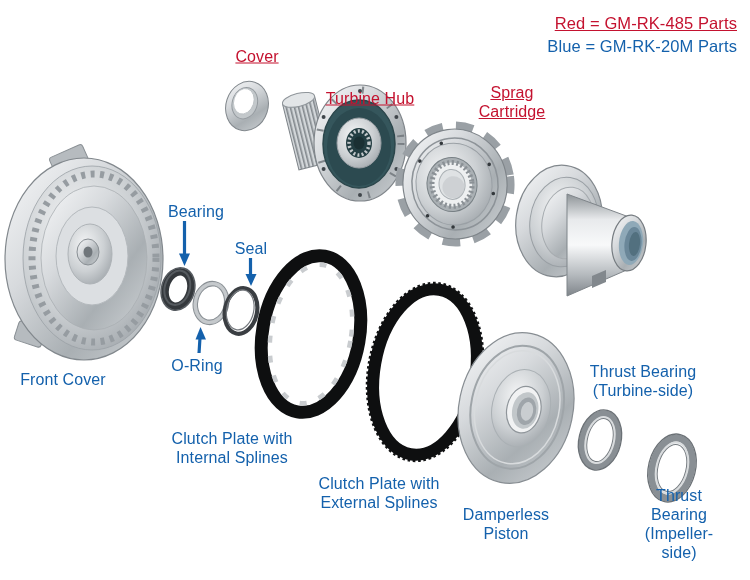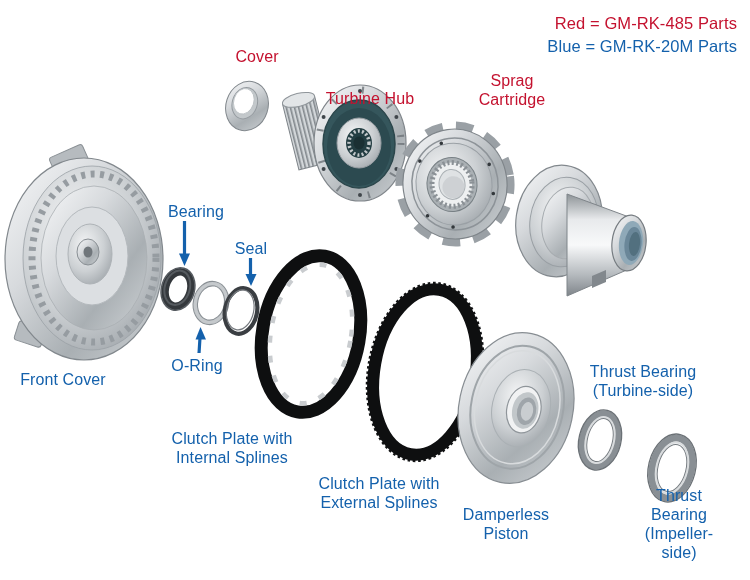--- a/index.html
+++ b/index.html
@@ -6,21 +6,21 @@
   .stage{
     position:relative;width:750px;height:580px;background:#ffffff;
     font-family:"Liberation Sans","DejaVu Sans",sans-serif;overflow:hidden;
   }
   svg.diagram{position:absolute;left:0;top:0;}
   .lbl{
     position:absolute;transform:translate(-50%,-50%);
     white-space:pre-line;text-align:center;
     font-size:16px;line-height:19px;font-weight:400;letter-spacing:0.1px;
   }
-  .red{color:var(--red-c,#c4122f);}
+  .red{color:var(--red-c,#c4122f);text-decoration:underline;}
   .blue{color:var(--blue-c,#1461ac);}
   .legend{
     position:absolute;top:12px;right:13px;text-align:right;
     font-size:16.5px;line-height:23px;font-weight:400;letter-spacing:0.1px;
   }
   .arrow-line{stroke:var(--blue-c,#1461ac);stroke-width:3.2;fill:none;}
   .arrow-head{fill:var(--blue-c,#1461ac);stroke:none;}
 </style>
 </head>
 <body>
@@ -189,21 +189,21 @@
     </g>
   </svg>
 
   <div class="legend">
     <div class="red">Red = GM-RK-485 Parts</div>
     <div class="blue">Blue = GM-RK-20M Parts</div>
   </div>
 
   <div class="lbl red" style="left:257px;top:56px;">Cover</div>
   <div class="lbl red" style="left:370px;top:57px;margin-top:41px;">Turbine Hub</div>
-  <div class="lbl red" style="left:512px;top:90px;">Sprag
+  <div class="lbl red" style="left:512px;top:102px;">Sprag
 Cartridge</div>
   <div class="lbl blue" style="left:196px;top:211px;">Bearing</div>
   <div class="lbl blue" style="left:251px;top:248px;">Seal</div>
   <div class="lbl blue" style="left:197px;top:365px;">O-Ring</div>
   <div class="lbl blue" style="left:63px;top:379px;">Front Cover</div>
   <div class="lbl blue" style="left:232px;top:448px;">Clutch Plate with
 Internal Splines</div>
   <div class="lbl blue" style="left:379px;top:493px;">Clutch Plate with
 External Splines</div>
   <div class="lbl blue" style="left:506px;top:524px;">Damperless

